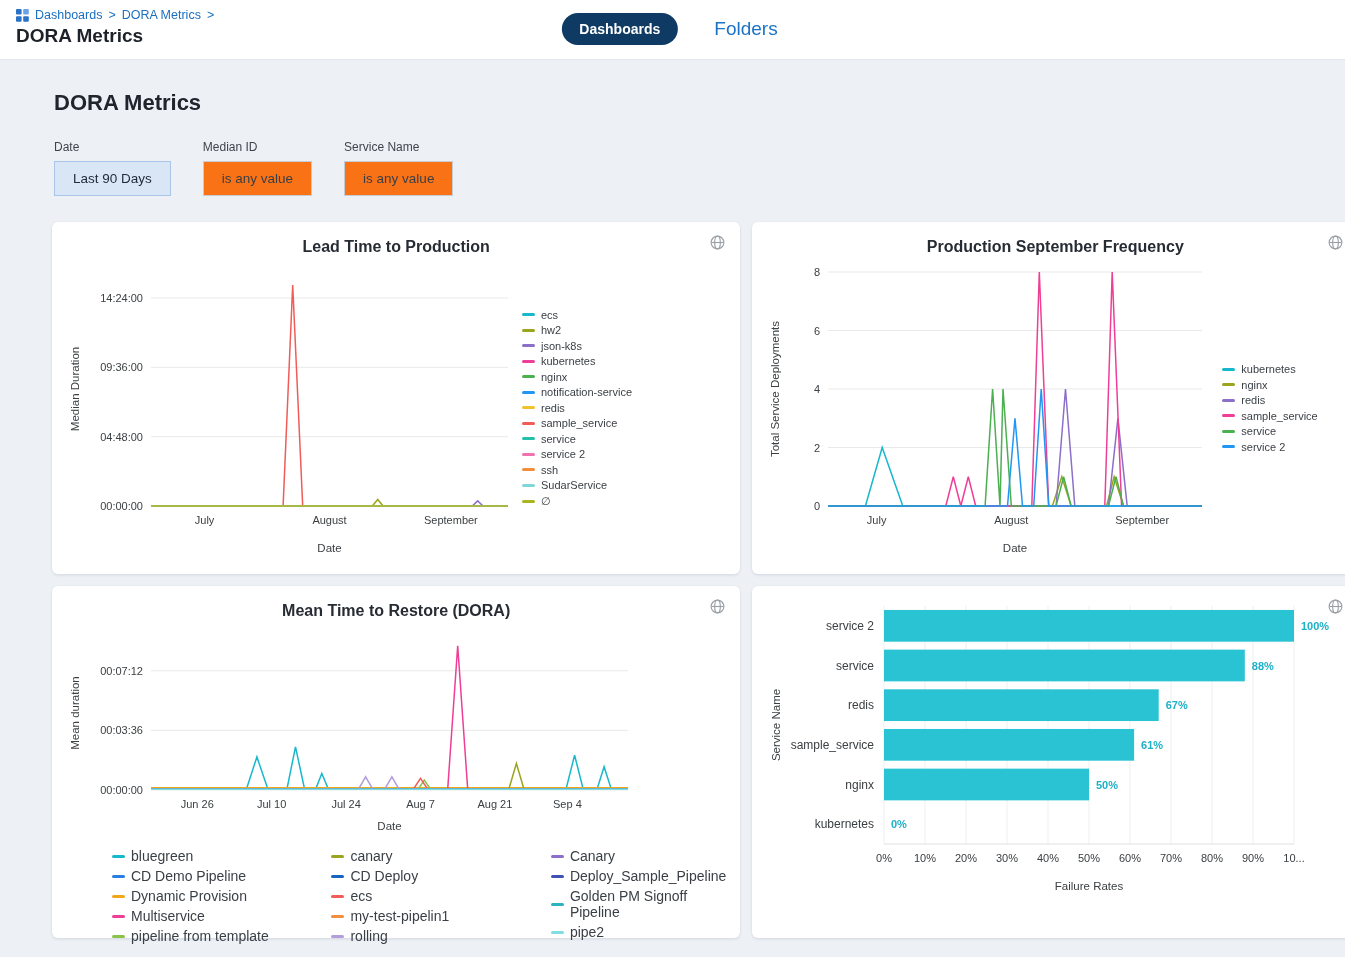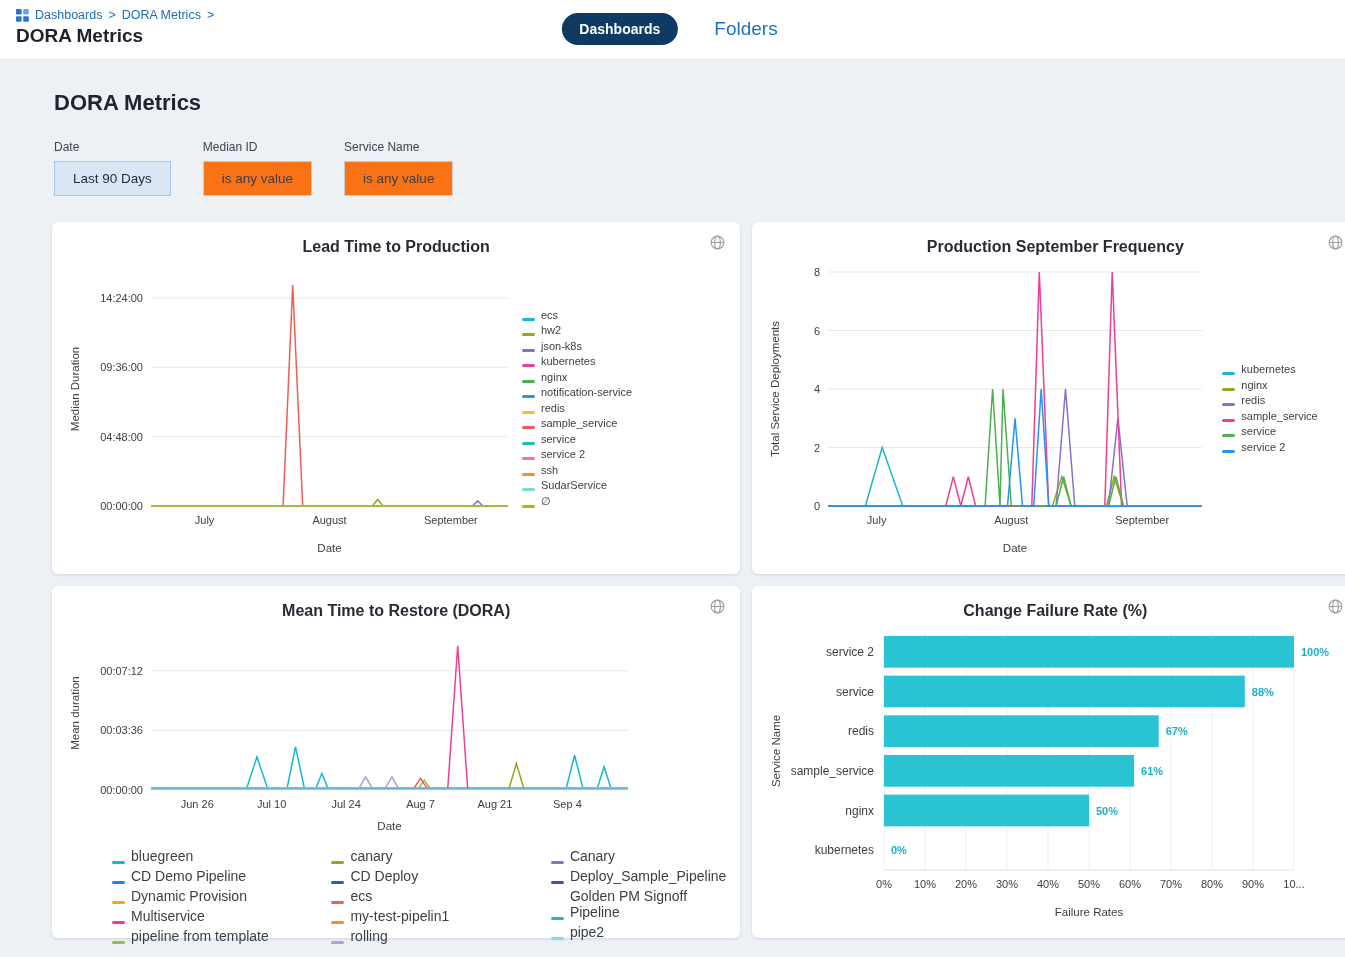--- a/index.html
+++ b/index.html
@@ -34,21 +34,21 @@
   .globe { position:absolute; top:12px; right:14px; cursor:pointer; line-height:0; }
   .chart-area { margin-top:2px; }
   .chart-area.row { display:flex; align-items:center; gap:4px; }
   svg { font-family:inherit; }
   svg text.tick { font-size:11px; fill:#3c4043; }
   svg text.axis-label { font-size:11.5px; fill:#3c4043; }
   svg text.cat { font-size:12px; fill:#3c4043; }
   svg text.bar-value { font-size:11px; font-weight:700; fill:#1db0c7; }
   .legend-right { display:flex; flex-direction:column; gap:3.5px; font-size:11px; color:#3a3f45; }
   .legend-bottom { column-count:3; column-gap:44px; margin:8px 0 0 46px; font-size:14px; color:#3a3f45; }
-  .legend-item { display:flex; align-items:flex-end; gap:6px; cursor:pointer; break-inside:avoid; margin-bottom:4px; }
+  .legend-item { display:flex; align-items:center; gap:6px; cursor:pointer; break-inside:avoid; margin-bottom:4px; }
   .legend-right .legend-item { margin-bottom:0; }
   .swatch { display:inline-block; width:13px; height:3px; border-radius:1.5px; flex:0 0 13px; }
 </style>
 </head>
 <body>
 
 <header class="topbar">
   <div class="breadcrumb">
     <span class="grid-icon">
       <svg width="13" height="13" viewBox="0 0 13 13">
@@ -346,21 +346,20 @@
     </section>
 
     <section class="card">
       <span class="globe">
         <svg width="17" height="17" viewBox="0 0 24 24" fill="none" stroke="#9aa0a6" stroke-width="1.6">
           <circle cx="12" cy="12" r="9"></circle>
             <ellipse cx="12" cy="12" rx="4" ry="9"></ellipse>
             <path d="M3.5 12h17"></path>
         </svg>
       </span>
-      <h3>Change Failure Rate (%)</h3>
       <div class="chart-area" id="chart-3"><svg width="578" height="300" viewBox="0 0 578 300">
             <line x1="118" x2="118" y1="10" y2="248" stroke="#efefef"></line>
             <text x="118" y="266" class="tick" text-anchor="middle">0%</text>
             <line x1="159" x2="159" y1="10" y2="248" stroke="#efefef"></line>
             <text x="159" y="266" class="tick" text-anchor="middle">10%</text>
             <line x1="200" x2="200" y1="10" y2="248" stroke="#efefef"></line>
             <text x="200" y="266" class="tick" text-anchor="middle">20%</text>
             <line x1="241" x2="241" y1="10" y2="248" stroke="#efefef"></line>
             <text x="241" y="266" class="tick" text-anchor="middle">30%</text>
             <line x1="282" x2="282" y1="10" y2="248" stroke="#efefef"></line>

